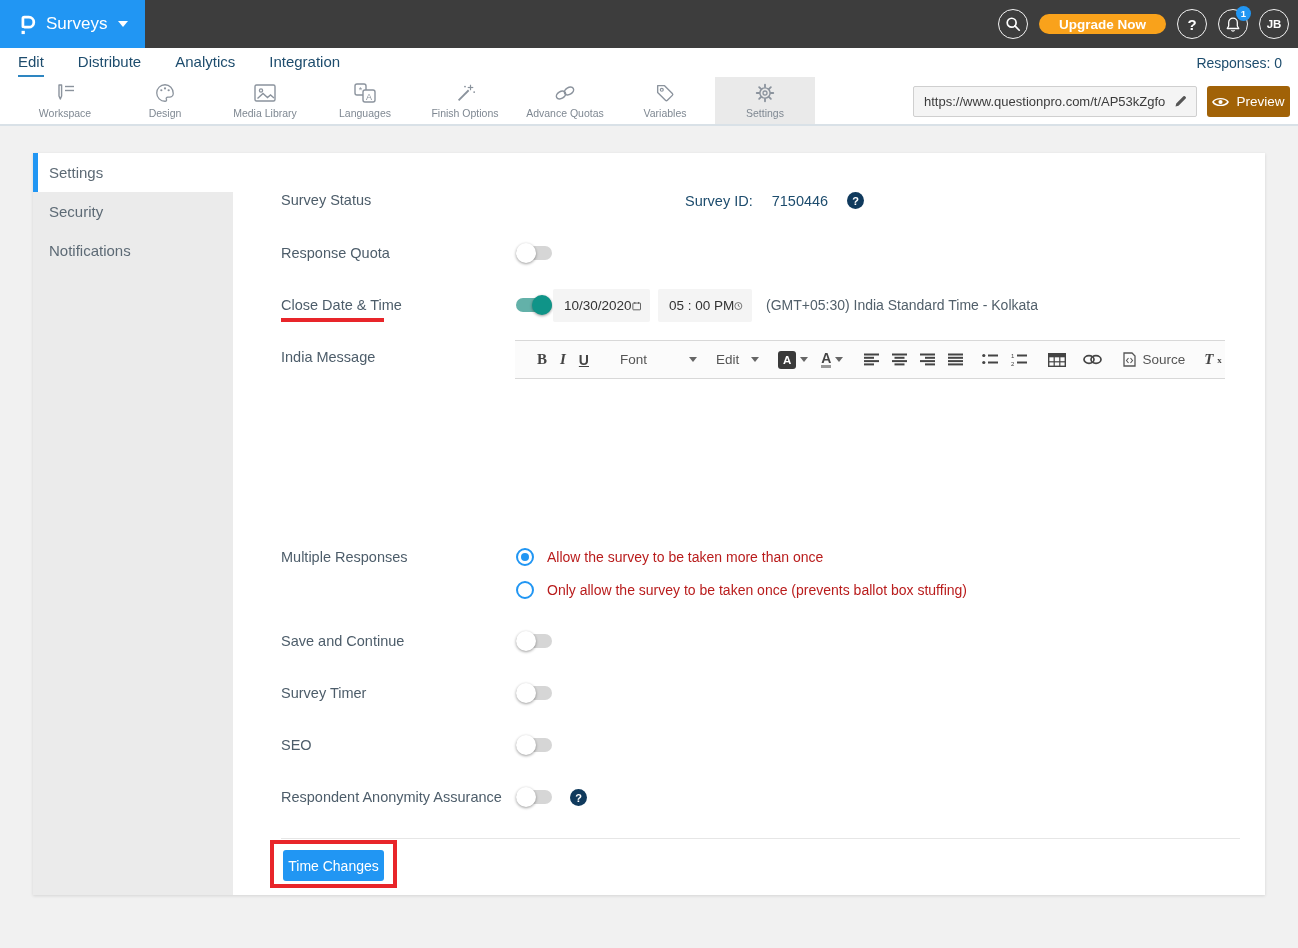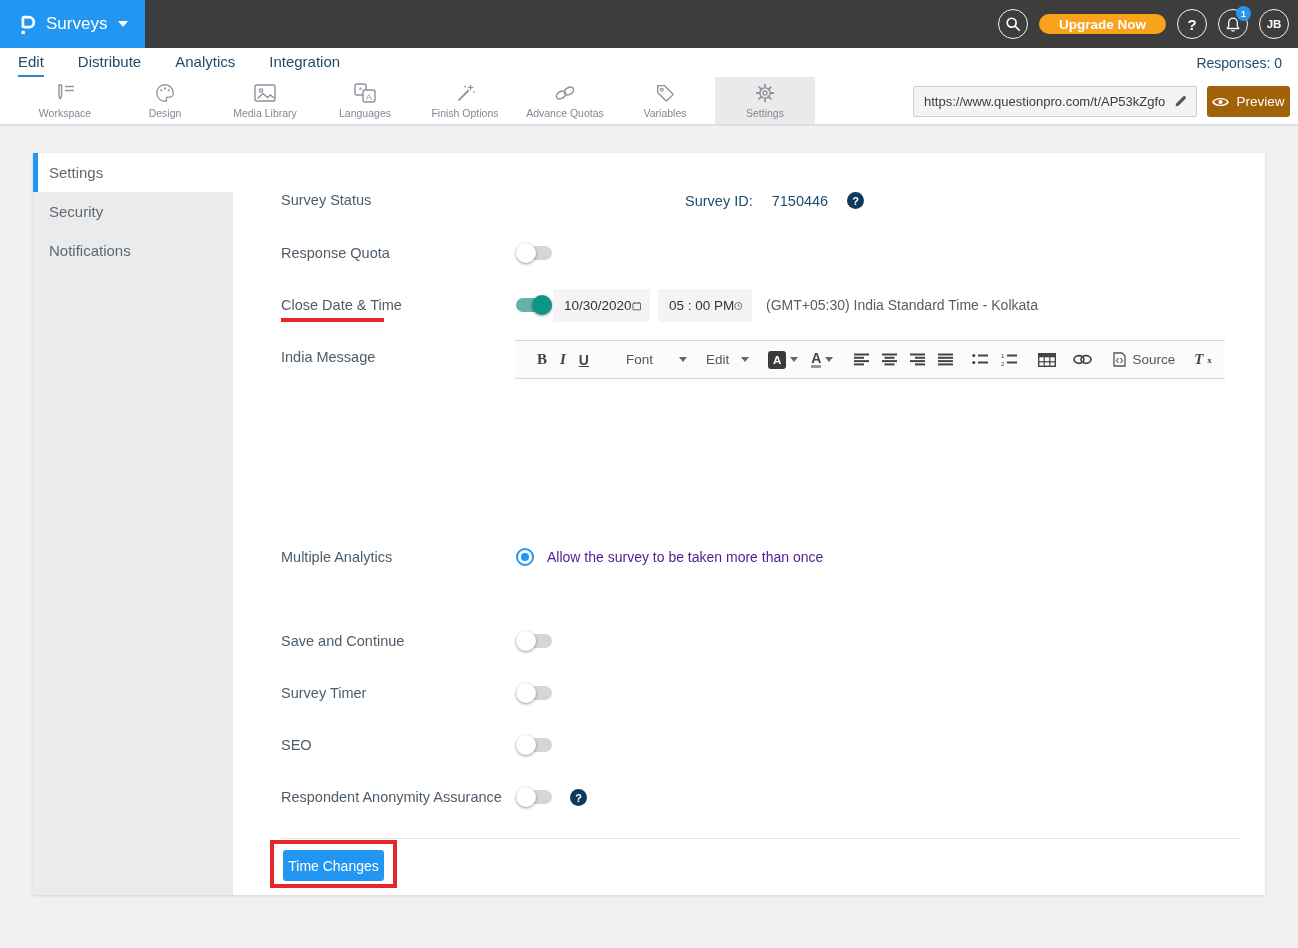--- a/index.html
+++ b/index.html
@@ -81,21 +81,21 @@
   .caret-s { width:0; height:0; border-left:4px solid transparent; border-right:4px solid transparent; border-top:5px solid #666; }
   .abg { width:18px; height:18px; background:#3a3a3a; border-radius:3px; color:#fff; font-size:11.5px; font-weight:bold; display:flex; align-items:center; justify-content:center; }
   .atx { font-size:14px; font-weight:bold; color:#444; border-bottom:3px solid #999; line-height:13px; }
   .src-label { font-size:13.5px; color:#555; }
   .tx-btn { font-family:"Liberation Serif", serif; font-style:italic; font-weight:bold; font-size:15px; color:#444; }
   .tx-btn sub { font-size:9px; font-style:normal; }
 
   .radio-row { position:absolute; display:flex; align-items:center; gap:13px; }
   .radio { width:18px; height:18px; border:2px solid #2196f3; border-radius:50%; position:relative; cursor:pointer; flex:0 0 auto; }
   .radio[data-state="selected"]::after { content:""; position:absolute; inset:3px; border-radius:50%; background:#2196f3; }
-  .radio-label { font-size:14px; color:#4c1d95; }
+  .radio-label { font-size:14px; color:#b91c1c; }
 
   .divider { position:absolute; left:48px; top:685px; width:959px; height:1px; background:#e6e6e6; }
   .save-annotation { position:absolute; left:37px; top:687px; width:127px; height:48px; border:4px solid #e8252a; }
   .save-btn { position:absolute; left:50px; top:697px; width:101px; height:31px; background:#2196f3; border:none; border-radius:3px; color:#fff; font-size:14px; display:flex; align-items:center; justify-content:center; cursor:pointer; font-family:"Liberation Sans", sans-serif; }
 </style>
 </head>
 <body>
 
 <div class="app">
 
@@ -287,21 +287,21 @@
           </svg>
       </div>
       <span class="tz">(GMT+05:30) India Standard Time - Kolkata</span>
 
       <span class="flabel" style="top:196px;">India Message</span>
       <div class="editor">
         <div class="editor-toolbar">
           <span class="ebtn bold">B</span>
           <span class="ebtn italic">I</span>
           <span class="ebtn under">U</span>
-          <span class="combo" style="margin-left:24px;">
+          <span class="combo" style="margin-left:18px;gap:16px;">
               <span>Font</span>
               <span class="caret-s"></span>
             </span>
           <span class="combo small" style="margin-left:6px;">
               <span>Edit</span>
               <span class="caret-s"></span>
             </span>
           <span class="ebtn" style="margin-left:6px;">
               <span class="abg">A</span>
               <span class="caret-s"></span>
@@ -389,25 +389,29 @@
               <svg width="13" height="15" viewBox="0 0 13 15">
                 <path d="M1 1 h8 l3 3 v10 h-11 z" fill="none" stroke="#555" stroke-width="1.3"></path>
                 <path d="M5.5 6 l-2 2.5 l2 2.5 M7.5 6 l2 2.5 l-2 2.5" fill="none" stroke="#555" stroke-width="1.1"></path>
               </svg>
               <span class="src-label">Source</span>
             </span>
           <span class="ebtn tx-btn" style="margin-left:6px;">T<sub>x</sub></span>
         </div>
       </div>
 
-      <span class="flabel" style="top:396px;">Multiple Analytics</span>
+      <span class="flabel" style="top:396px;">Multiple Responses</span>
       <div class="radio-row" style="left:283px; top:395px;">
         <span class="radio" data-state="selected"></span>
         <span class="radio-label">Allow the survey to be taken more than once</span>
       </div>
+      <div class="radio-row" style="left:283px; top:428px;">
+        <span class="radio" data-state="unselected"></span>
+        <span class="radio-label">Only allow the survey to be taken once (prevents ballot box stuffing)</span>
+      </div>
 
       <span class="flabel" style="top:480px;">Save and Continue</span>
       <span class="toggle" style="left:283px; top:478px;" data-state="off">
           <span class="track"></span>
           <span class="knob"></span>
         </span>
 
       <span class="flabel" style="top:532px;">Survey Timer</span>
       <span class="toggle" style="left:283px; top:530px;" data-state="off">
           <span class="track"></span>

